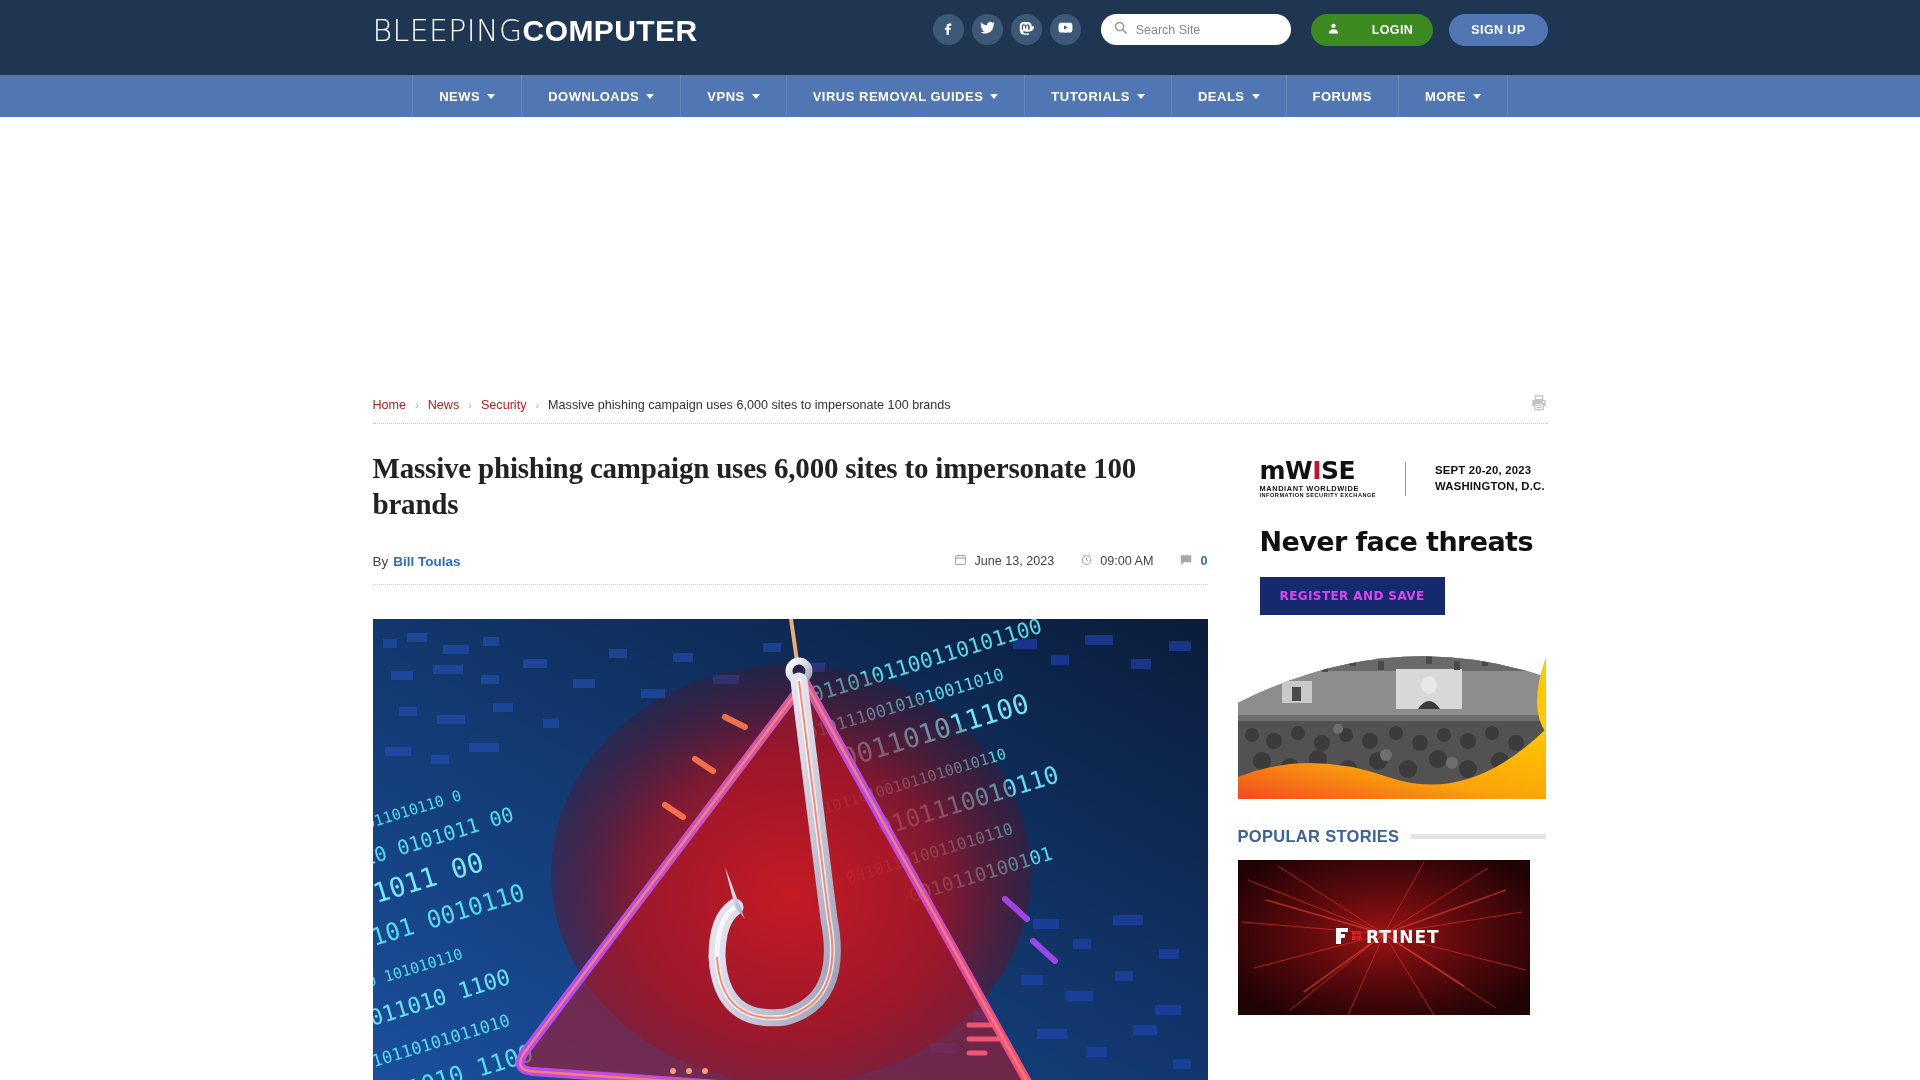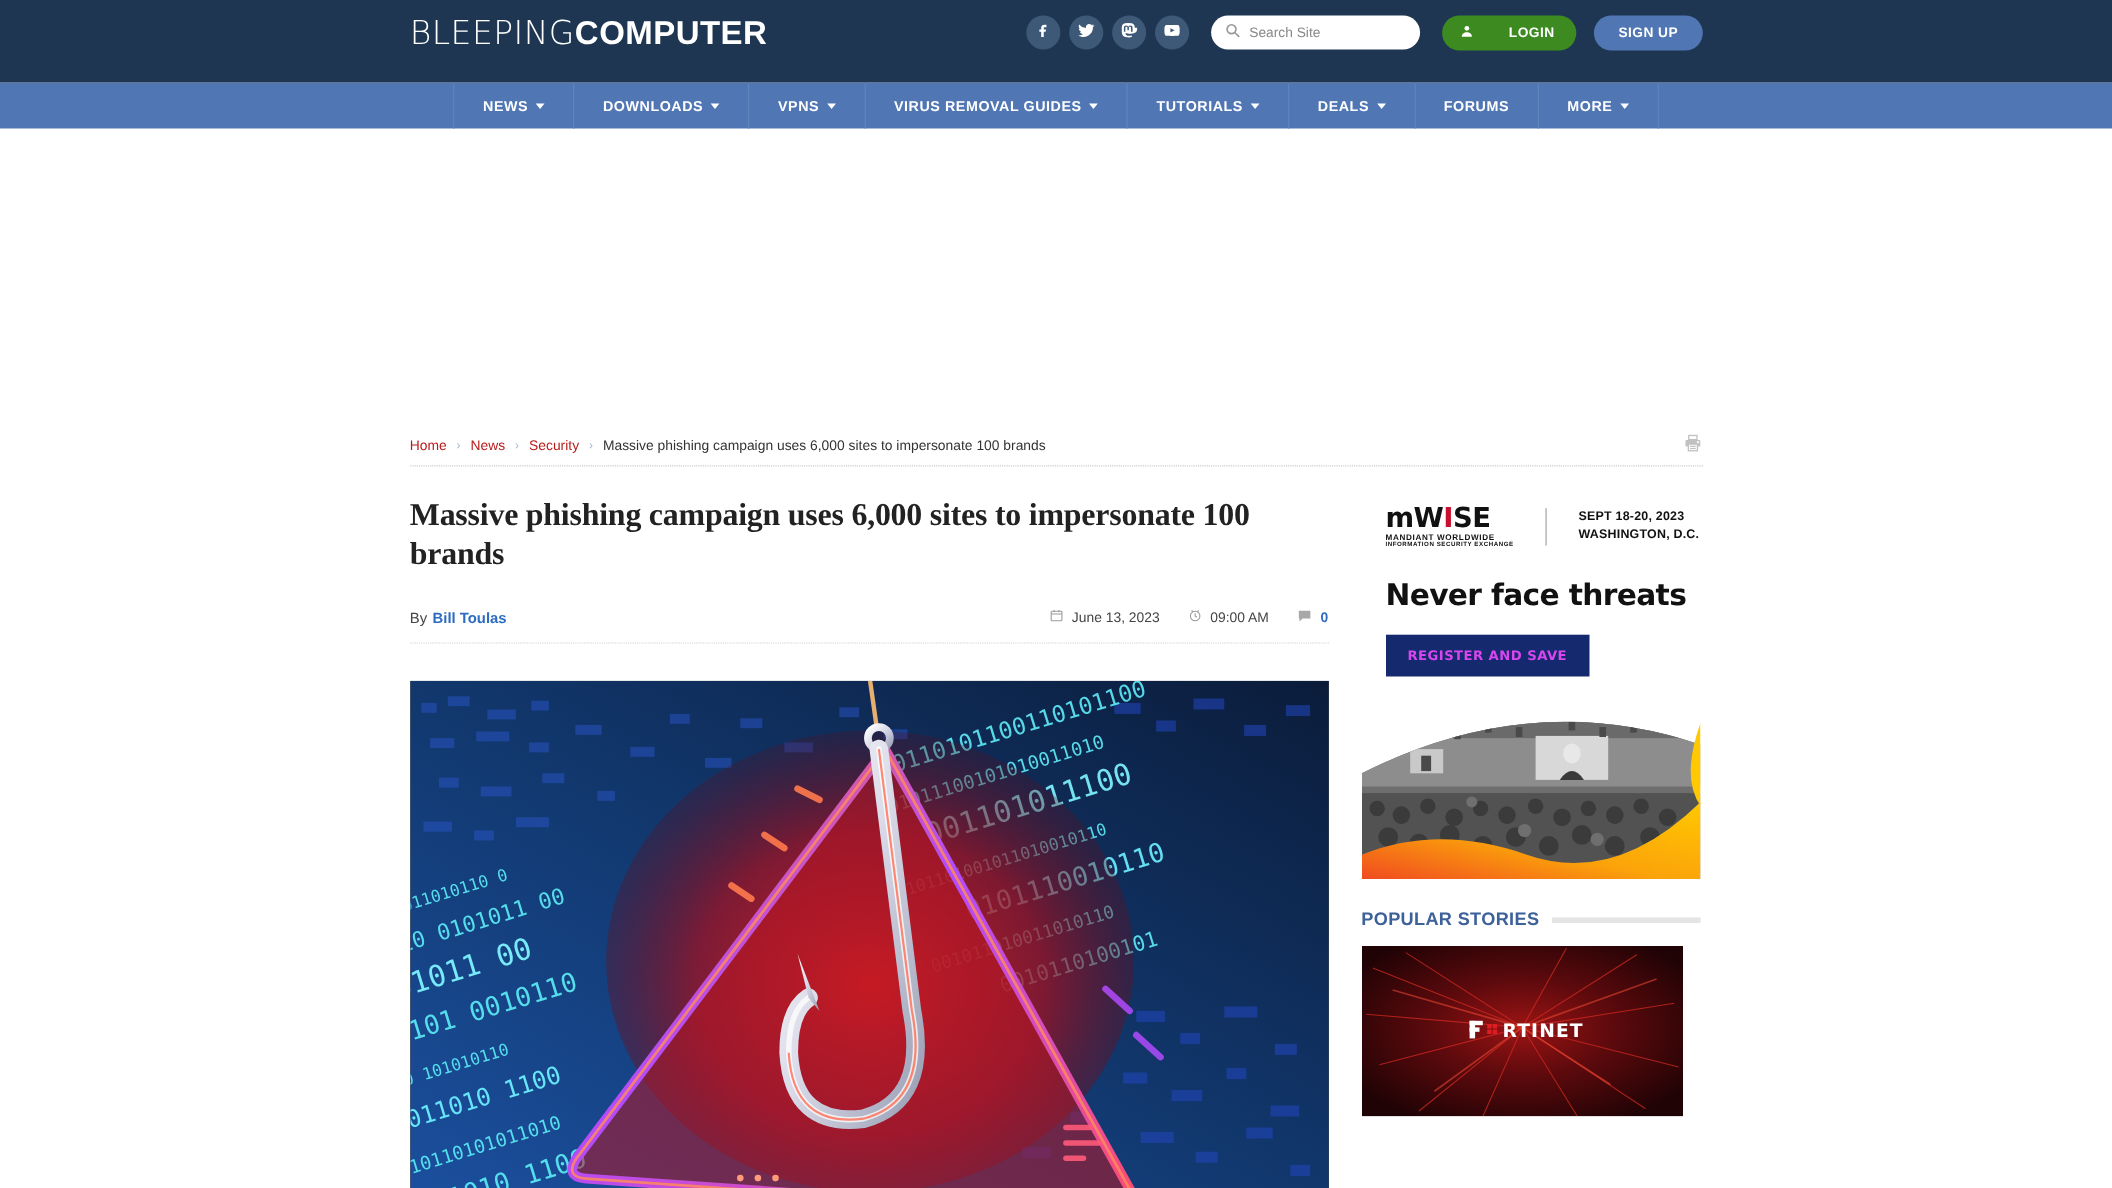--- a/index.html
+++ b/index.html
@@ -550,21 +550,21 @@
         <div class="mwise-head">
           <div class="mwise-logo">
             <div class="mwise-word">
               <span>m</span><span>W</span><span class="redbar">I</span><span>SE</span>
             </div>
             <div class="mwise-sub1">MANDIANT WORLDWIDE</div>
             <div class="mwise-sub2">INFORMATION SECURITY EXCHANGE</div>
           </div>
           <div class="mwise-div"></div>
           <div class="mwise-date">
-            <div>SEPT 18-20, 2023</div>
+            <div>SEPT 20-20, 2023</div>
             <div>WASHINGTON, D.C.</div>
           </div>
         </div>
 
         <div class="mwise-headline">
           <div>Never face threats</div>
         </div>
 
         <button class="mwise-cta">REGISTER AND SAVE</button>
 

